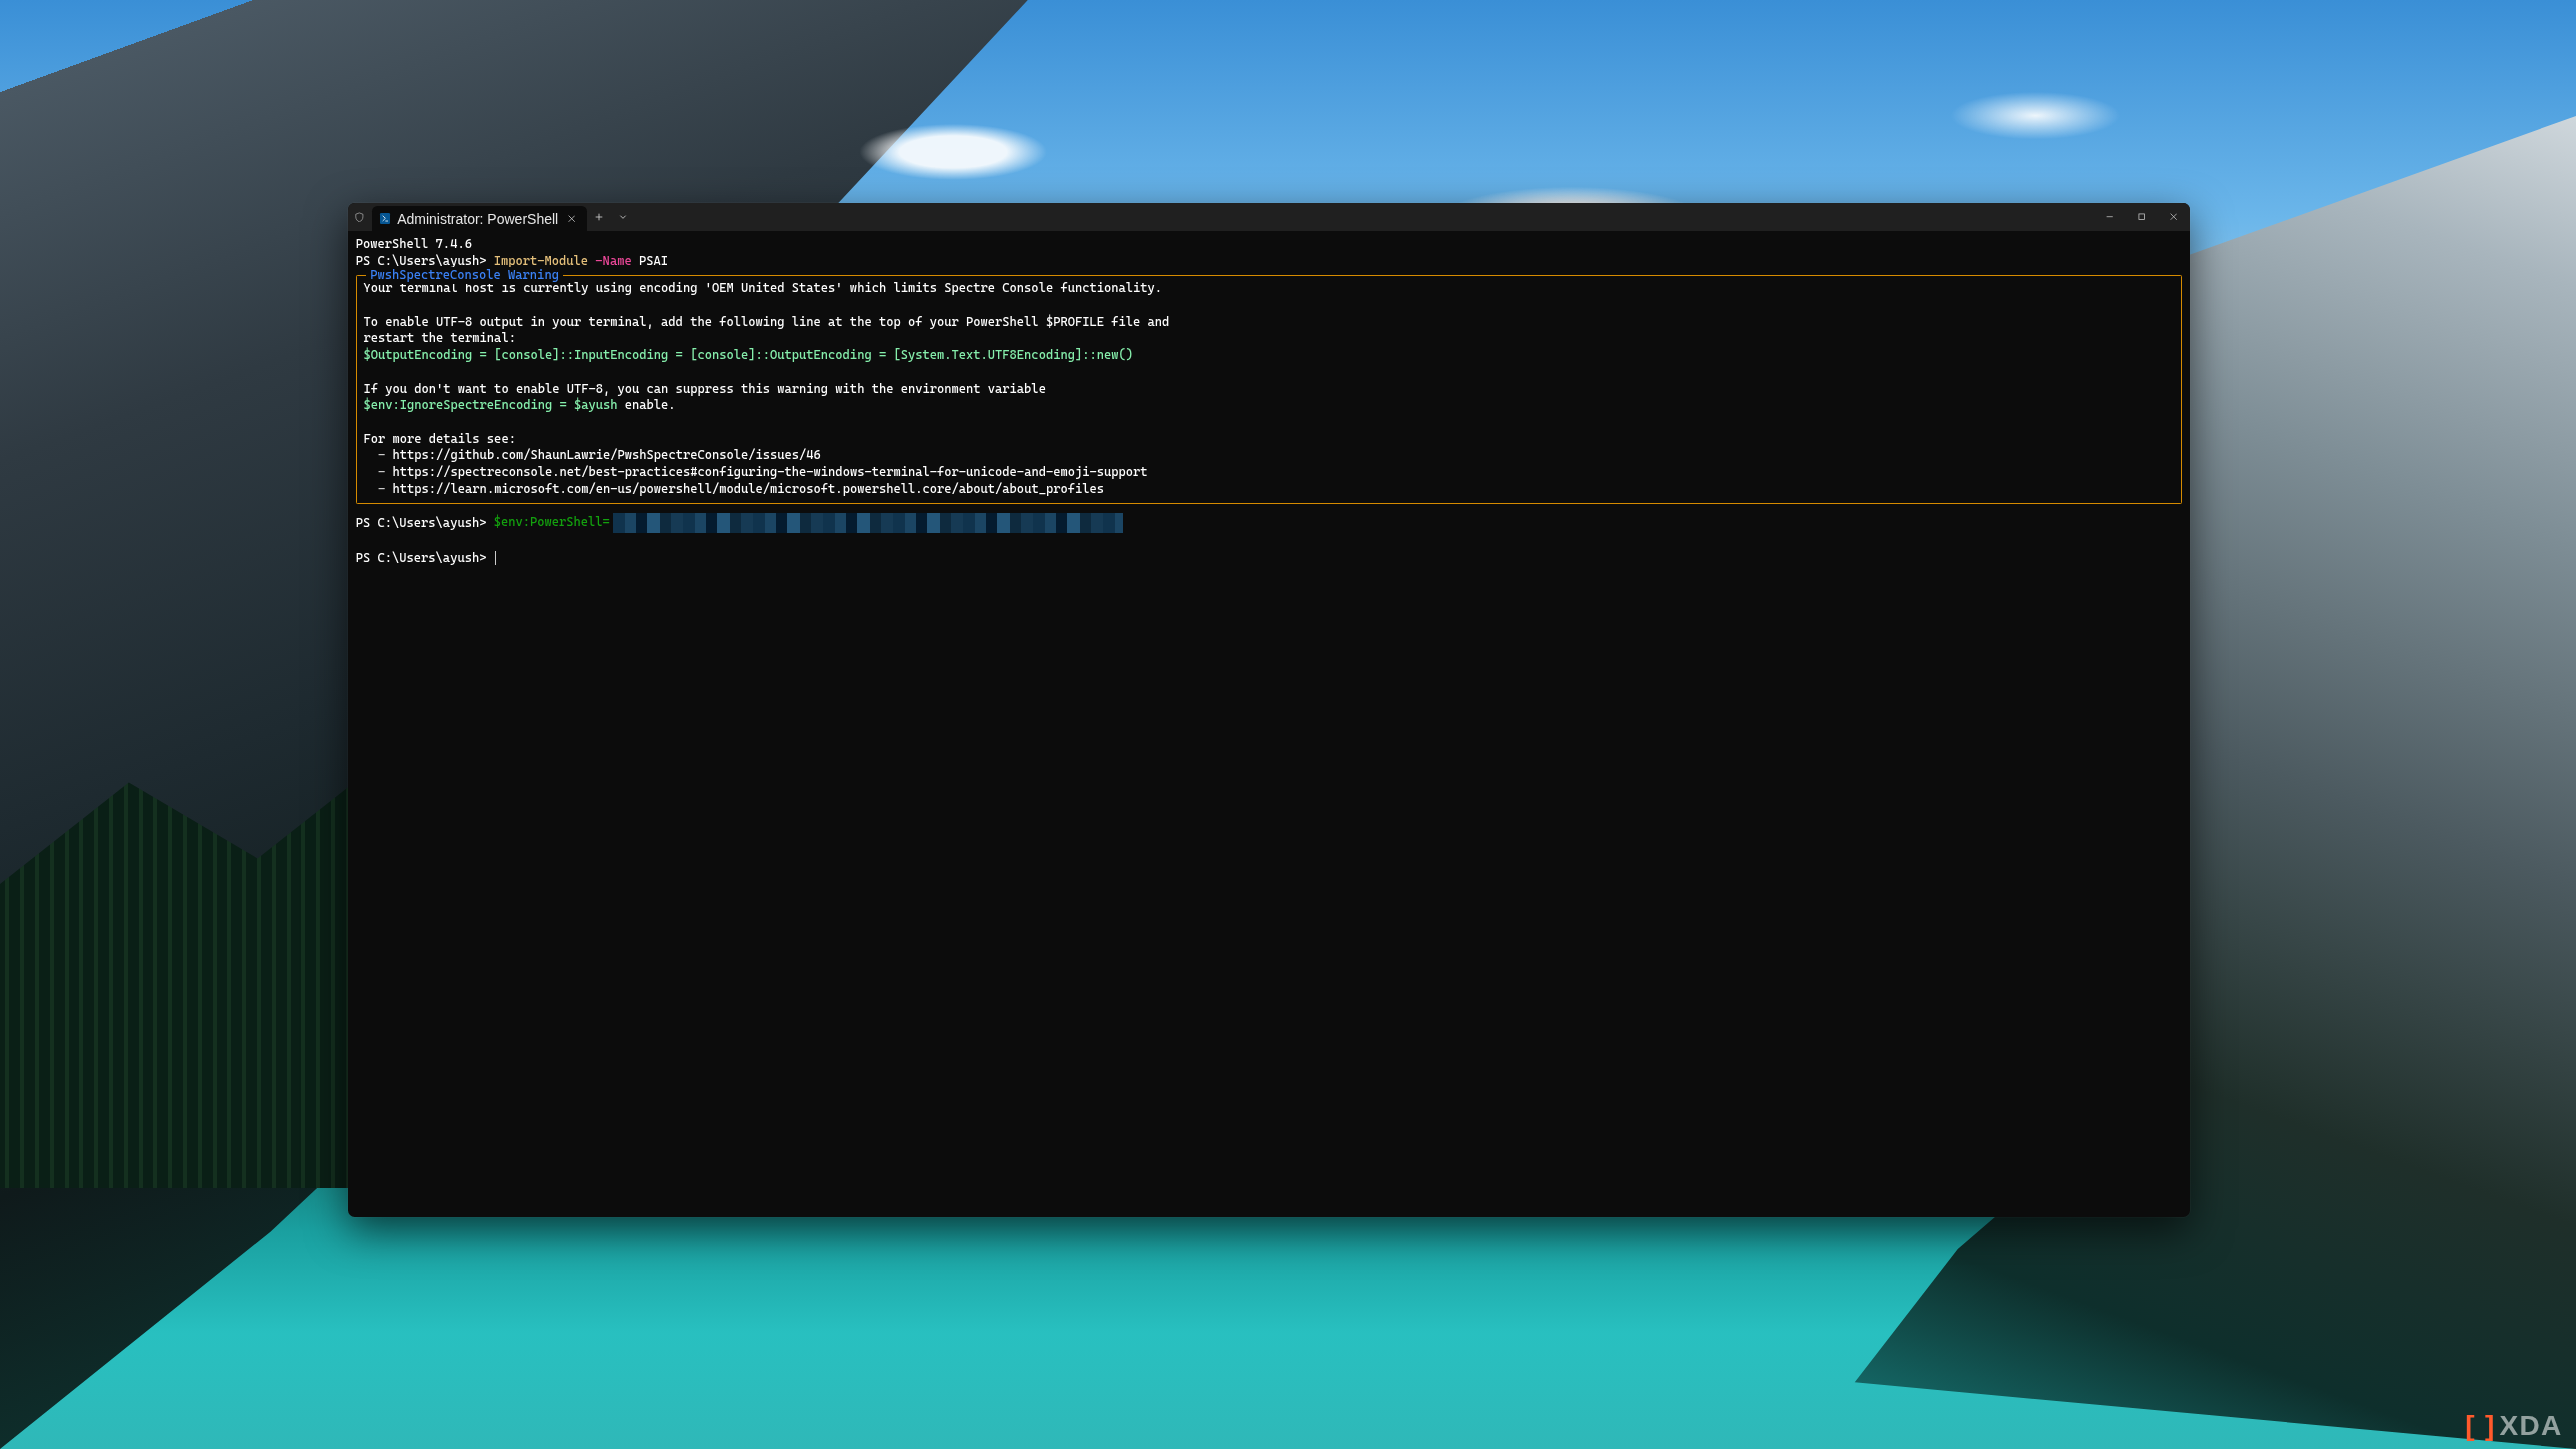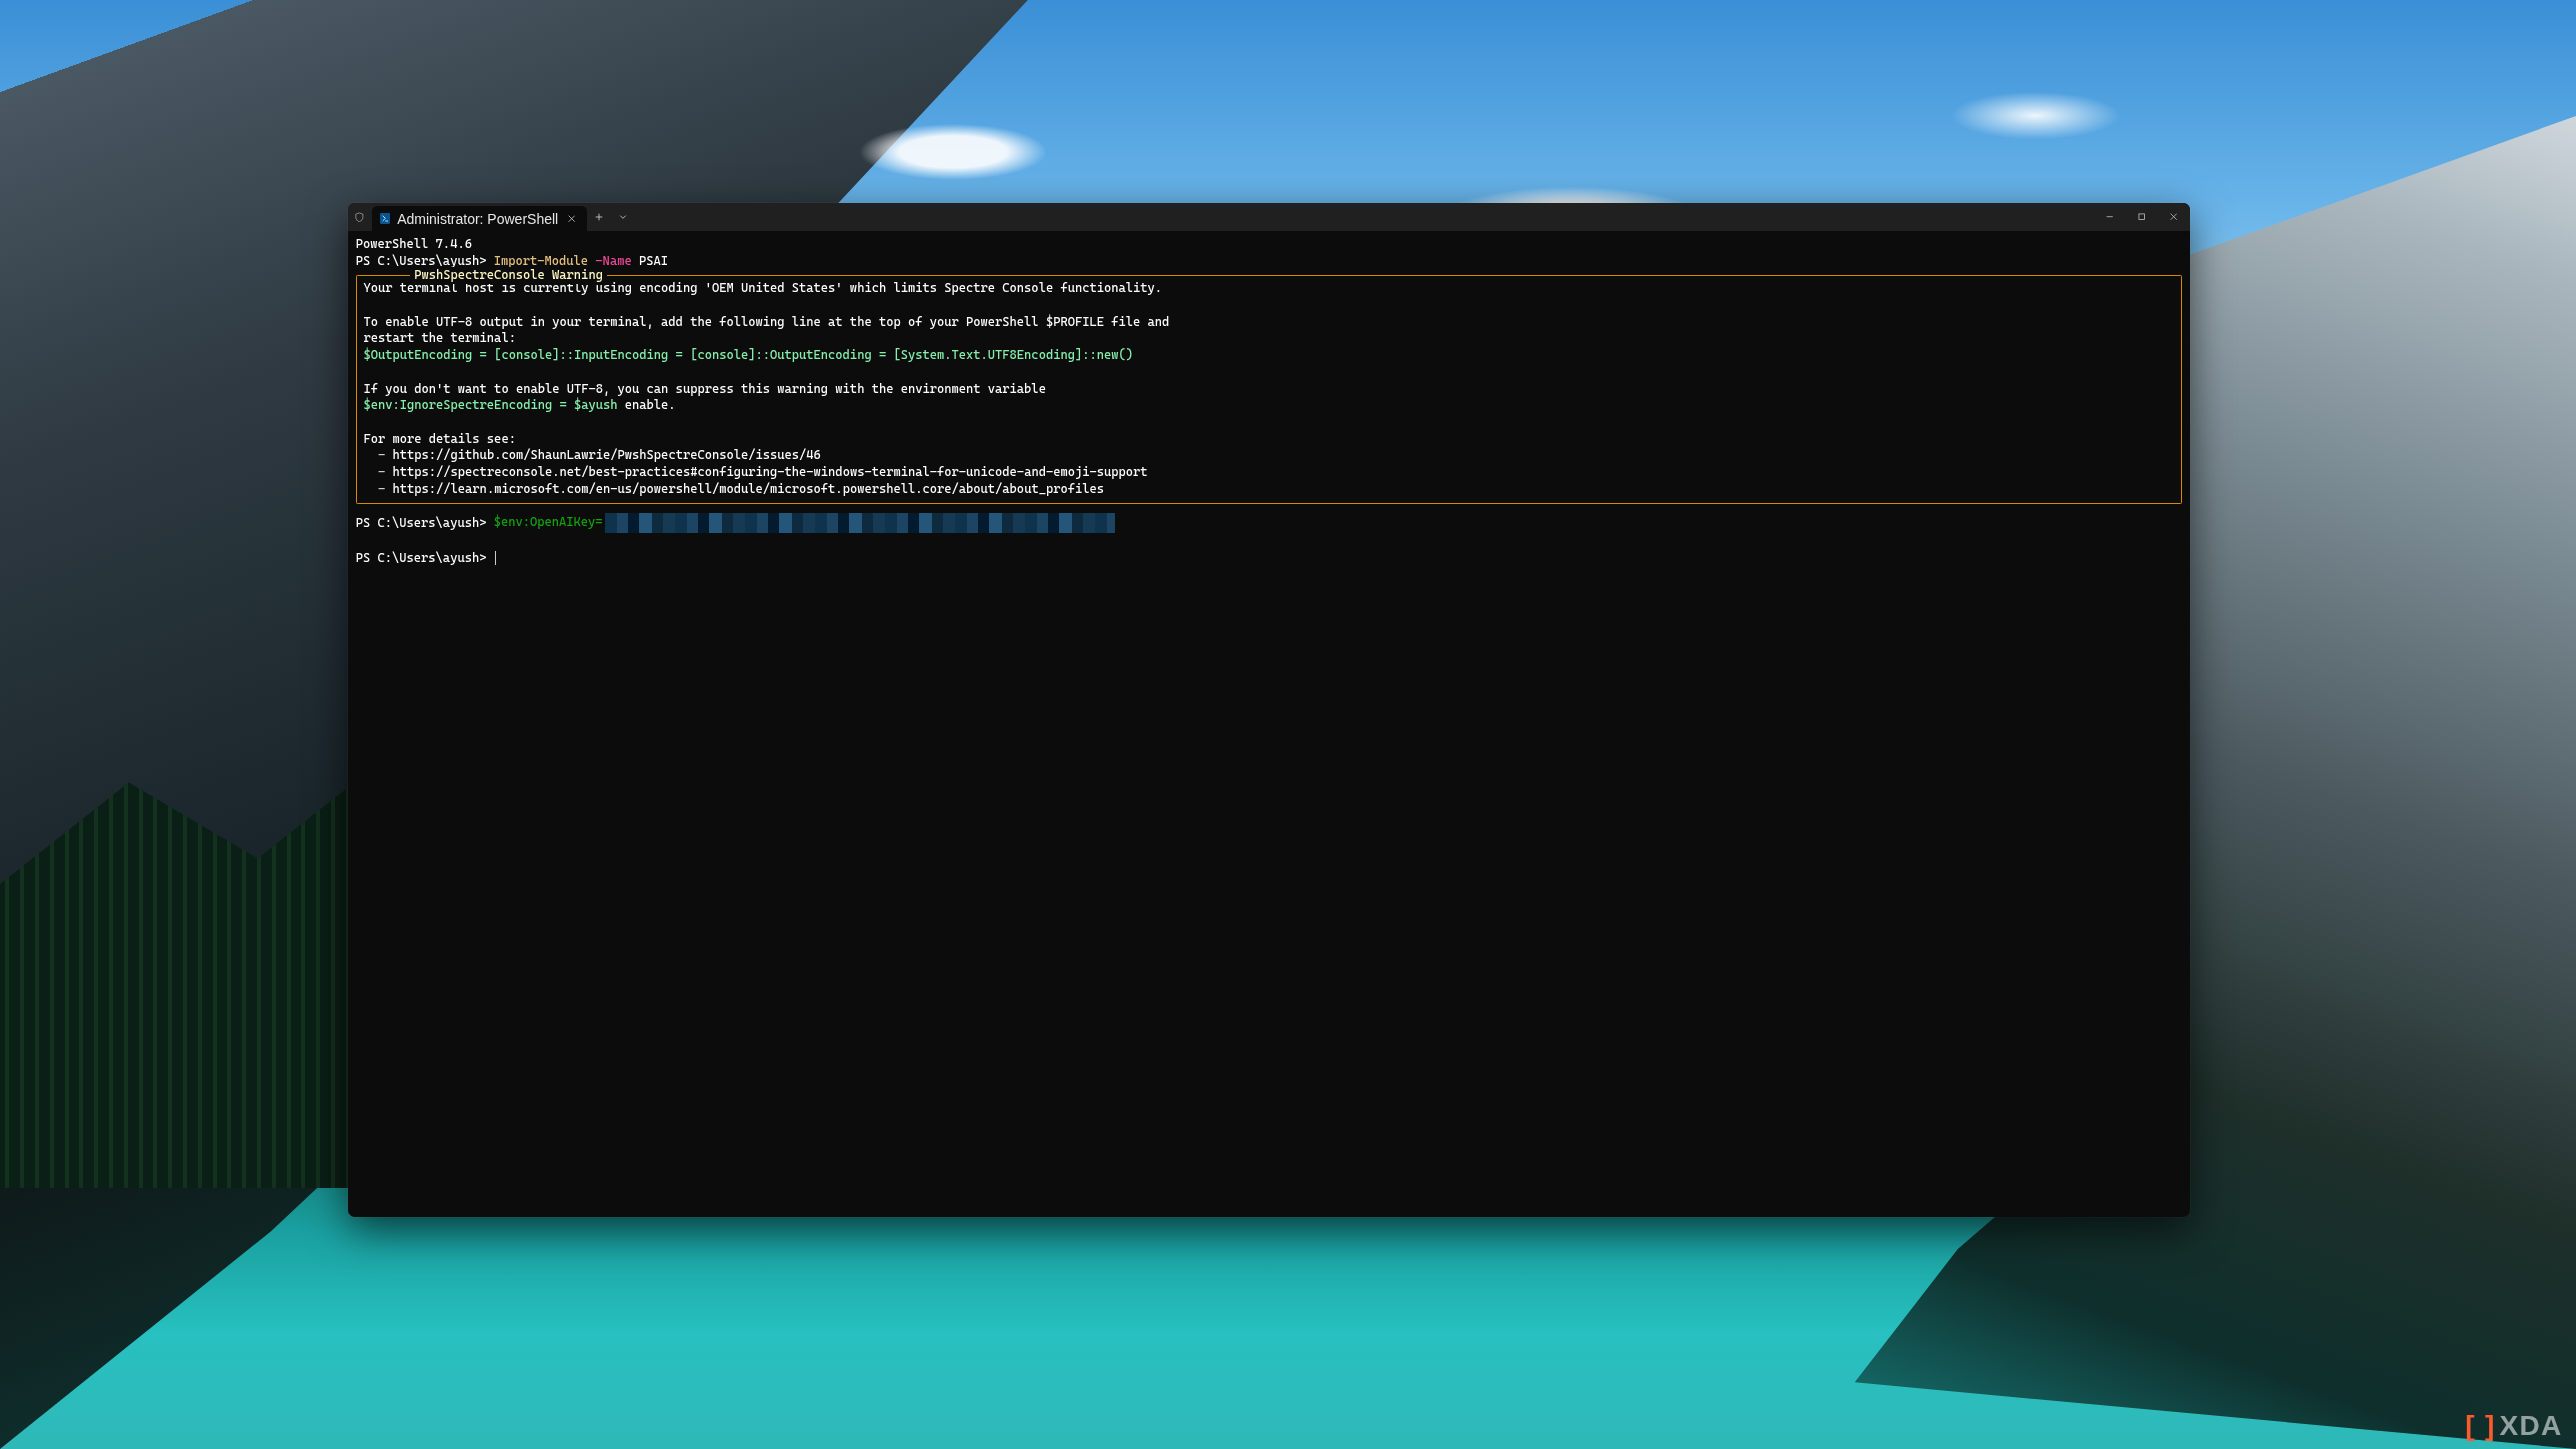--- a/index.html
+++ b/index.html
@@ -107,22 +107,21 @@
   .warn-box {
     border:0.7px solid #d68b00;
     border-radius:1.3px;
     padding:4px 6.7px 5.4px 6.7px;
     margin:5.4px 0 9.4px 0;
     position:relative;
   }
   .warn-box .legend {
     position:absolute; top:-0.75em; left:9.4px;
     background:#0c0c0c; padding:0 4px;
-    color:#fef9c3;
-    margin-left:44px;
+    color:#3b82f6;
   }
   .pixelate {
     display:inline-block;
     width:510px; height:20px;
     vertical-align:middle;
     background:
       repeating-linear-gradient(90deg,
         #1a3a52 0 12px, #244a66 12px 23px, #0f2436 23px 34px,
         #2c5a7a 34px 47px, #183244 47px 58px, #204058 58px 70px);
     filter: contrast(1.1);
@@ -206,18 +205,18 @@
 <span class="white">To enable UTF-8 output in your terminal, add the following line at the top of your PowerShell $PROFILE file and</span>
 <span class="white">restart the terminal:</span>
 <span class="orange">$OutputEncoding = [console]::InputEncoding = [console]::OutputEncoding = [System.Text.UTF8Encoding]::new()</span>
 
 <span class="white">If you don't want to enable UTF-8, you can suppress this warning with the environment variable</span>
 <span class="orange">$env:IgnoreSpectreEncoding = $ayush</span><span class="white"> enable.</span>
 
 <span class="white">For more details see:</span>
 <span>  - </span><span class="white">https://github.com/ShaunLawrie/PwshSpectreConsole/issues/46</span>
 <span>  - </span><span class="white">https://spectreconsole.net/best-practices#configuring-the-windows-terminal-for-unicode-and-emoji-support</span>
-<span>  - </span><span class="white">https://learn.microsoft.com/en-us/powershell/module/microsoft.powershell.core/about/about_profiles</span></div><span class="white">PS C:\Users\ayush&gt;</span> <span class="green">$env:OpenAIKey=</span><span class="pixelate"></span>
+<span>  - </span><span class="white">https://learn.microsoft.com/en-us/powershell/module/microsoft.powershell.core/about/about_profiles</span></div><span class="white">PS C:\Users\ayush&gt;</span> <span class="green">$env:PowerShell=</span><span class="pixelate"></span>
 
 <span class="white">PS C:\Users\ayush&gt;</span> <span class="cursor"></span>
 </div>
 </div>
 
 
 </body></html>

